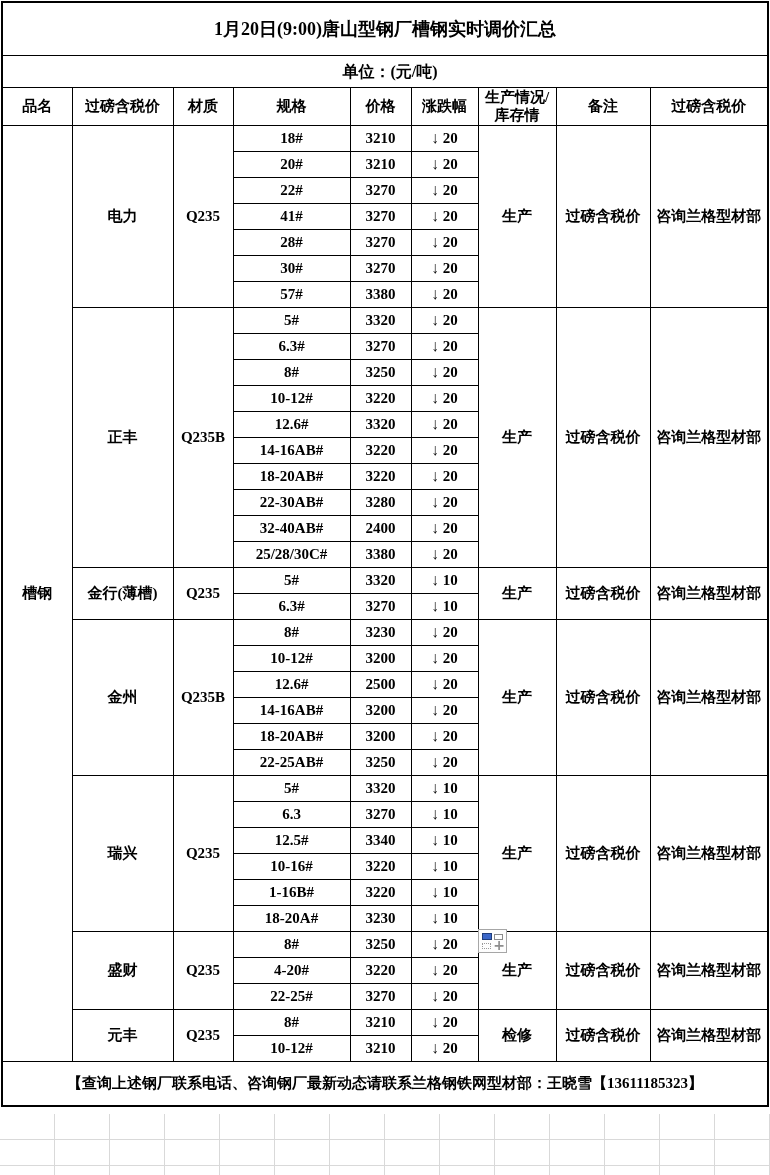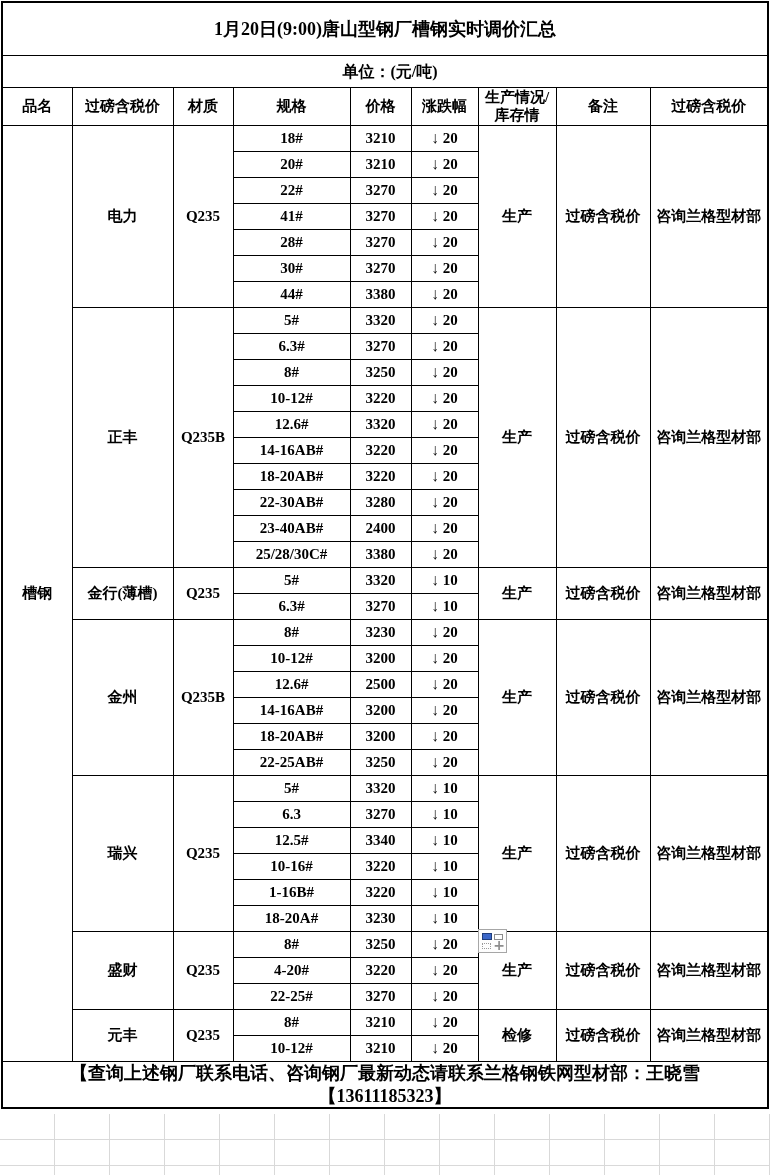--- a/index.html
+++ b/index.html
@@ -27,21 +27,21 @@
     overflow:hidden;
     line-height:1.25;
   }
   table.price-table{border:2px solid #000;}
   tr.title-row td{height:52px;font-size:18px;}
   tr.unit-row td{height:31px;font-size:16px;padding-left:12px;}
   tr.header-row th{height:37px;font-size:15px;word-break:break-all;line-height:1.15;}
   tbody td{height:25px;font-size:15px;}
   td.contact-cell{padding:0 12px;line-height:1.2;}
   td.remark-cell{padding:0 4px;}
-  tfoot td{height:43px;font-size:18px;}
+  tfoot td{height:43px;font-size:15px;}
   .arrow{display:inline-block;margin-right:4px;transform:scaleY(1.1);}
   
   .paste-icon{
     position:absolute;left:478px;top:929px;width:29px;height:24px;
     background:#fdfdfd;border:1px solid #a6a6a6;box-sizing:border-box;
     z-index:5;
   }
   .pi-blue{position:absolute;left:3px;top:3px;width:10px;height:7px;background:#3a66c8;border:1px solid #1f3d7a;box-sizing:border-box;}
   .pi-outline{position:absolute;left:15px;top:4px;width:9px;height:6px;background:#fff;border:1px solid #8c8c8c;box-sizing:border-box;}
   .pi-dashed{position:absolute;left:3px;top:13px;width:9px;height:6px;border:1px dotted #9a9a9a;box-sizing:border-box;}
@@ -121,21 +121,21 @@
           <td>28#</td>
           <td>3270</td>
           <td><span class="arrow">↓</span><span>20</span></td>
         </tr>
         <tr>
           <td>30#</td>
           <td>3270</td>
           <td><span class="arrow">↓</span><span>20</span></td>
         </tr>
         <tr>
-          <td>44#</td>
+          <td>57#</td>
           <td>3380</td>
           <td><span class="arrow">↓</span><span>20</span></td>
         </tr>
         <tr>
           <td rowspan="10">正丰</td>
           <td rowspan="10">Q235B</td>
           <td>5#</td>
           <td>3320</td>
           <td><span class="arrow">↓</span><span>20</span></td>
           <td rowspan="10">生产</td>
@@ -171,21 +171,21 @@
           <td>18-20AB#</td>
           <td>3220</td>
           <td><span class="arrow">↓</span><span>20</span></td>
         </tr>
         <tr>
           <td>22-30AB#</td>
           <td>3280</td>
           <td><span class="arrow">↓</span><span>20</span></td>
         </tr>
         <tr>
-          <td>23-40AB#</td>
+          <td>32-40AB#</td>
           <td>2400</td>
           <td><span class="arrow">↓</span><span>20</span></td>
         </tr>
         <tr>
           <td>25/28/30C#</td>
           <td>3380</td>
           <td><span class="arrow">↓</span><span>20</span></td>
         </tr>
         <tr>
           <td rowspan="2">金行(薄槽)</td>

